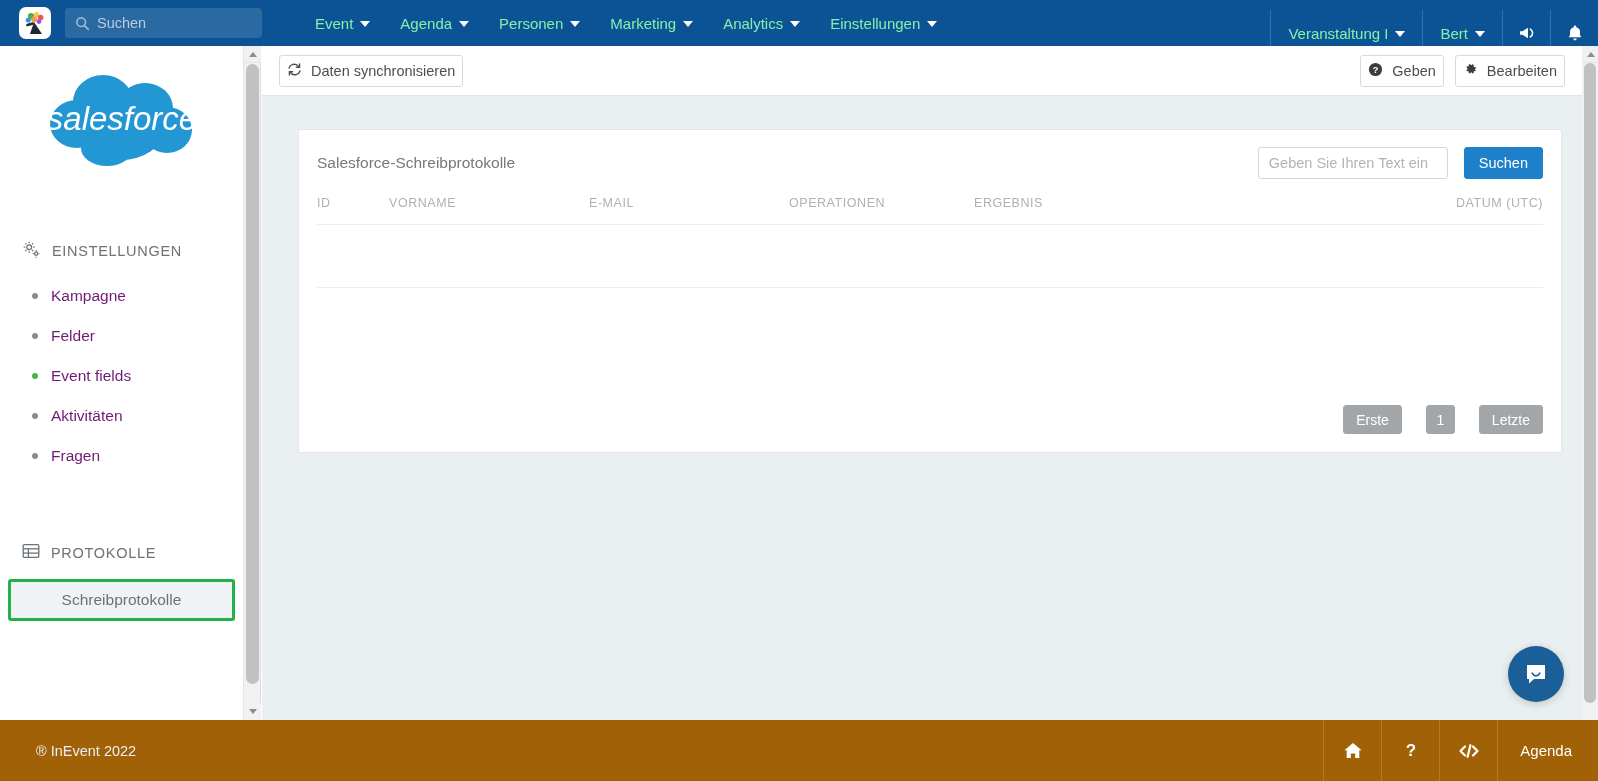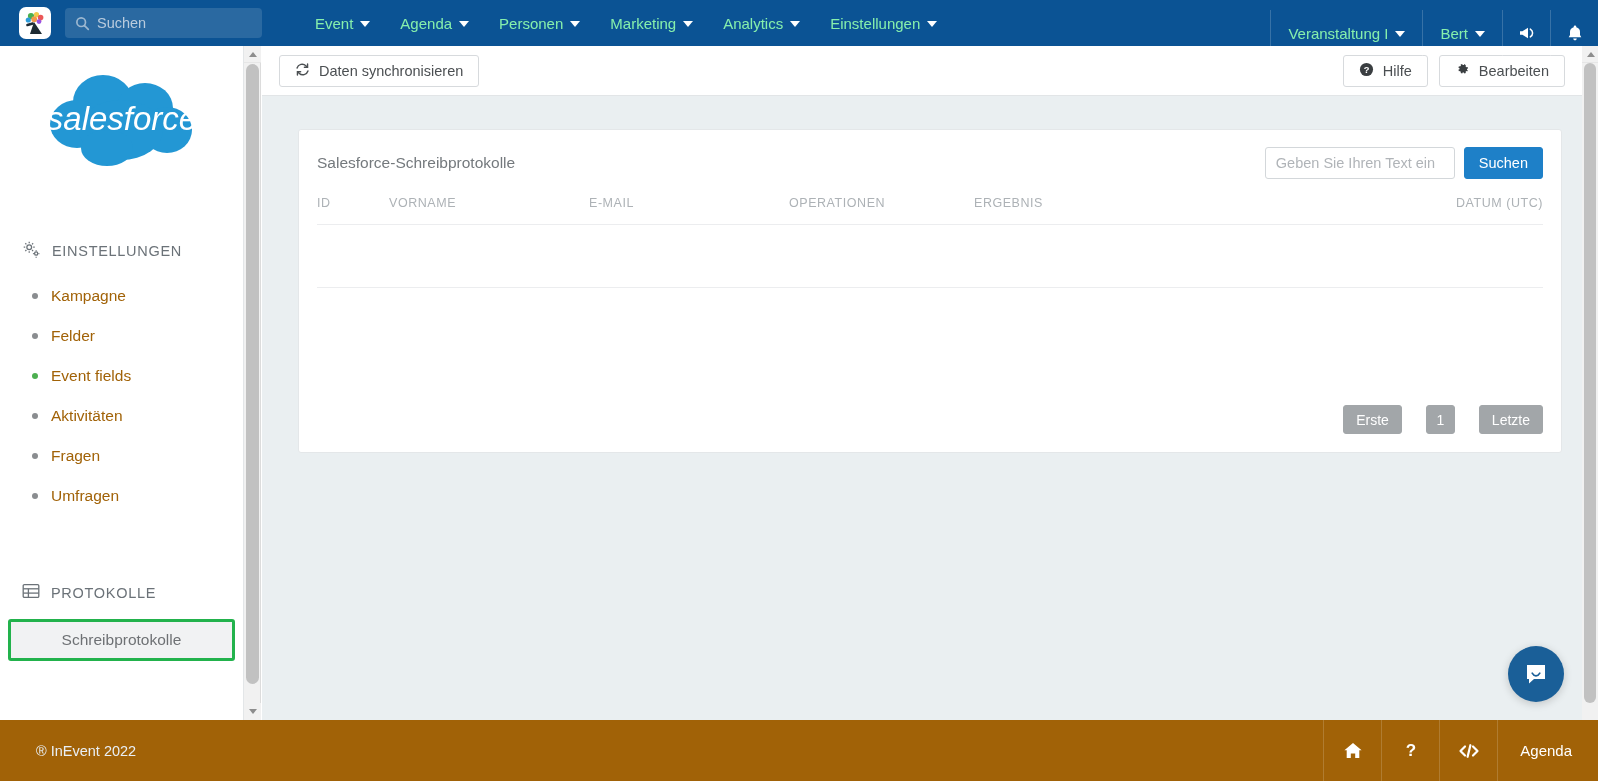--- a/index.html
+++ b/index.html
@@ -81,21 +81,21 @@
     margin: 0 0 0 22px; padding-top: 10px;
     color: #6b7278; font-size: 14.5px; letter-spacing: .7px;
     font-weight: 400;
   }
   #sec-einstellungen { margin-top: 52px; }
   #sec-protokolle { margin-top: 56px; }
   .side-list { list-style: none; margin-top: 14px; }
   .side-list li {
     display: flex; align-items: center;
     height: 40px; padding-left: 32px;
-    color: #a16207; font-size: 15.5px; cursor: pointer;
+    color: #701a75; font-size: 15.5px; cursor: pointer;
   }
   .dot {
     width: 6px; height: 6px; border-radius: 50%;
     background: #8a8d90; margin-right: 13px; flex: none;
   }
   .dot.green { background: #4caf50; }
   .log-item {
     margin: 16px 8px 0 8px;
     height: 42px;
     background: #f1f2f3;
@@ -134,42 +134,42 @@
     overflow: hidden;
   }
   #toolbar {
     height: 50px; background: #ffffff;
     border-bottom: 1px solid #e2e5e7;
     display: flex; align-items: center;
     padding: 0 17px;
   }
   .tb-btn {
     display: inline-flex; align-items: center; gap: 9px;
-    height: 32px; padding: 0 15px;
+    height: 32px; padding: 0 7px;
     background: #ffffff; border: 1px solid #d7dadd;
     border-radius: 3px; color: #4b4f52; font-size: 14.5px;
     cursor: pointer; white-space: nowrap;
   }
   .tb-right { margin-left: auto; display: flex; gap: 11px; }
 
   
   #card {
     margin: 33px 20px 0 36px;
     background: #ffffff;
     border: 1px solid #e4e7e9;
     border-radius: 3px;
     height: 324px;
     position: relative;
   }
   .card-head {
     display: flex; align-items: center;
     padding: 0 18px; height: 66px;
   }
   .card-title { color: #74797d; font-size: 15.5px; }
-  .card-head-right { margin-left: auto; display: flex; align-items: flex-end; gap: 9px; }
+  .card-head-right { margin-left: auto; display: flex; align-items: flex-end; gap: 16px; }
   .txt-input {
     width: 190px; height: 32px;
     border: 1px solid #d3d7da; border-radius: 3px;
     padding: 0 10px; font-size: 14.5px; color: #5a5e61;
     outline: none; background: #fff;
     font-family: "Liberation Sans", sans-serif;
   }
   .txt-input::placeholder { color: #b0b4b8; }
   .btn-primary {
     height: 32px; padding: 0 14px;
@@ -367,24 +367,20 @@
       <span>Event fields</span>
     </li>
     <li>
       <span class="dot"></span>
       <span>Aktivitäten</span>
     </li>
     <li>
       <span class="dot"></span>
       <span>Fragen</span>
     </li>
-    <li>
-      <span class="dot"></span>
-      <span>Umfragen</span>
-    </li>
   </ul>
 
   <div class="side-section" id="sec-protokolle">
     <span>
       <svg width="18" height="18" viewBox="0 0 18 18" fill="none" stroke="#6b7278" stroke-width="1.3">
         <rect x="1.2" y="2.6" width="15.6" height="12.8" rx="1.2"></rect>
         <line x1="1.2" y1="6.8" x2="16.8" y2="6.8"></line>
         <line x1="1.2" y1="11.1" x2="16.8" y2="11.1"></line>
         <line x1="6.4" y1="6.8" x2="6.4" y2="15.4"></line>
       </svg>
@@ -423,21 +419,21 @@
     </div>
 
     <div class="tb-right">
       <div class="tb-btn">
         <span>
           <svg width="15" height="15" viewBox="0 0 16 16">
             <circle cx="8" cy="8" r="7" fill="#3a3e41"></circle>
             <text x="8" y="11.6" font-family="'Liberation Sans', sans-serif" font-size="10" font-weight="bold" fill="#ffffff" text-anchor="middle">?</text>
           </svg>
         </span>
-        <span>Hilfe</span>
+        <span>Geben</span>
       </div>
       <div class="tb-btn">
         <span>
           <svg width="15" height="15" viewBox="0 0 16 16" fill="#3a3e41">
             <path d="M8 5.3A2.7 2.7 0 108 10.7 2.7 2.7 0 008 5.3zm0 4.1A1.4 1.4 0 118 6.6a1.4 1.4 0 010 2.8z"></path>
             <path d="M14 9.1l-1.2-.4a4.9 4.9 0 000-1.4l1.2-.4-.6-1.7-1.2.4a4.9 4.9 0 00-1-1l.4-1.2L9.9 2l-.4 1.2a4.9 4.9 0 00-1.4 0L7.7 2 6 2.6l.4 1.2a4.9 4.9 0 00-1 1L4.2 4.4 3.6 6l1.2.4a4.9 4.9 0 000 1.4L3.6 8.2l.6 1.7 1.2-.4a4.9 4.9 0 001 1l-.4 1.2 1.7.6.4-1.2a4.9 4.9 0 001.4 0l.4 1.2 1.7-.6-.4-1.2a4.9 4.9 0 001-1l1.2.4L14 9.1z"></path>
           </svg>
         </span>
         <span>Bearbeiten</span>
       </div>

